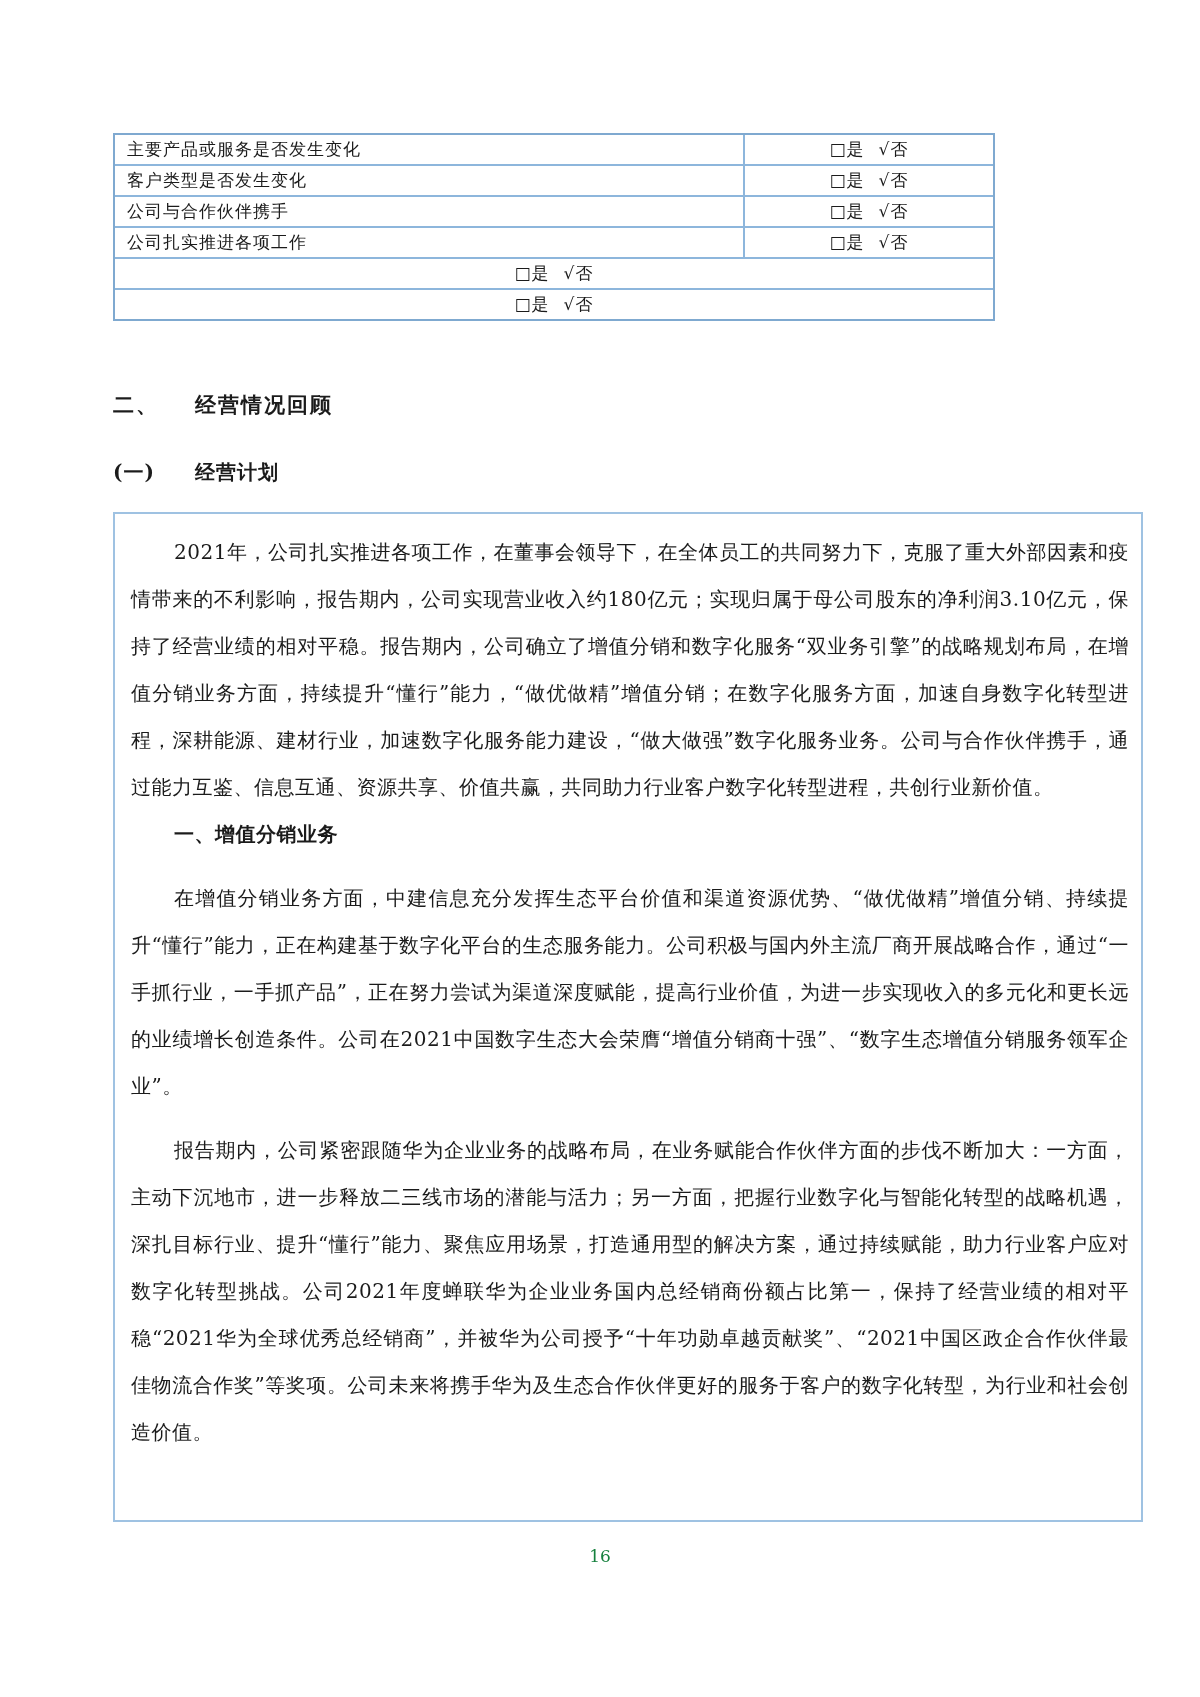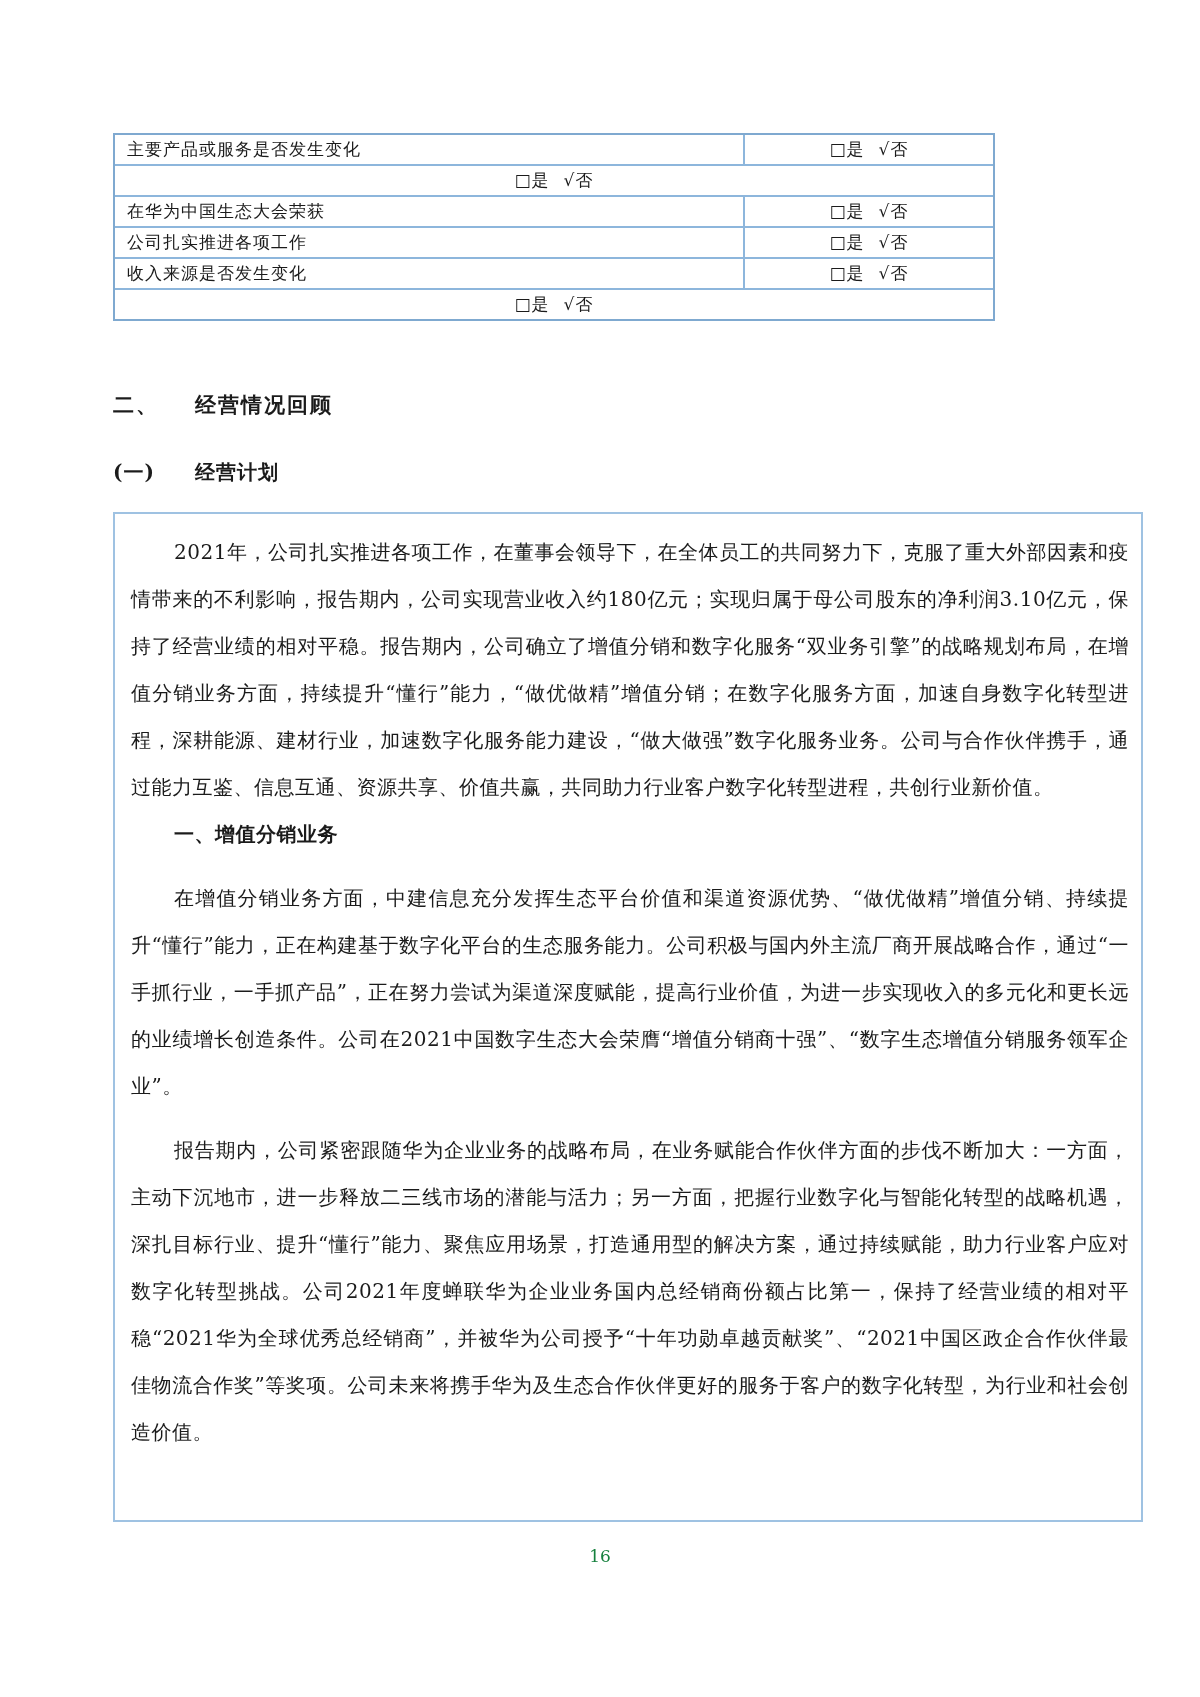--- a/index.html
+++ b/index.html
@@ -86,44 +86,44 @@
 
     <div class="t-row">
       <div class="t-cell-left">主要产品或服务是否发生变化</div>
       <div class="t-cell-right">
         <span class="opt">□是</span>
         <span class="opt">√否</span>
       </div>
     </div>
 
     <div class="t-row">
+      <div class="t-cell-left">客户类型是否发生变化</div>
       <div class="t-cell-right">
         <span class="opt">□是</span>
         <span class="opt">√否</span>
       </div>
     </div>
 
     <div class="t-row">
-      <div class="t-cell-left">在华为中国生态大会荣获</div>
+      <div class="t-cell-left">公司与合作伙伴携手</div>
       <div class="t-cell-right">
         <span class="opt">□是</span>
         <span class="opt">√否</span>
       </div>
     </div>
 
     <div class="t-row">
       <div class="t-cell-left">公司扎实推进各项工作</div>
       <div class="t-cell-right">
         <span class="opt">□是</span>
         <span class="opt">√否</span>
       </div>
     </div>
 
     <div class="t-row">
-      <div class="t-cell-left">收入来源是否发生变化</div>
       <div class="t-cell-right">
         <span class="opt">□是</span>
         <span class="opt">√否</span>
       </div>
     </div>
 
     <div class="t-row">
       <div class="t-cell-right">
         <span class="opt">□是</span>
         <span class="opt">√否</span>

